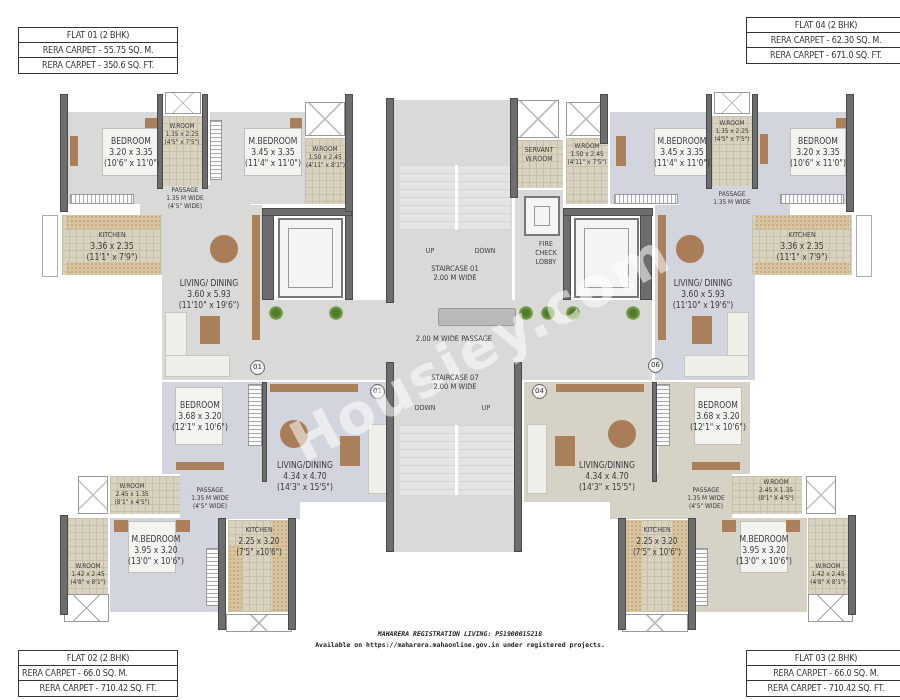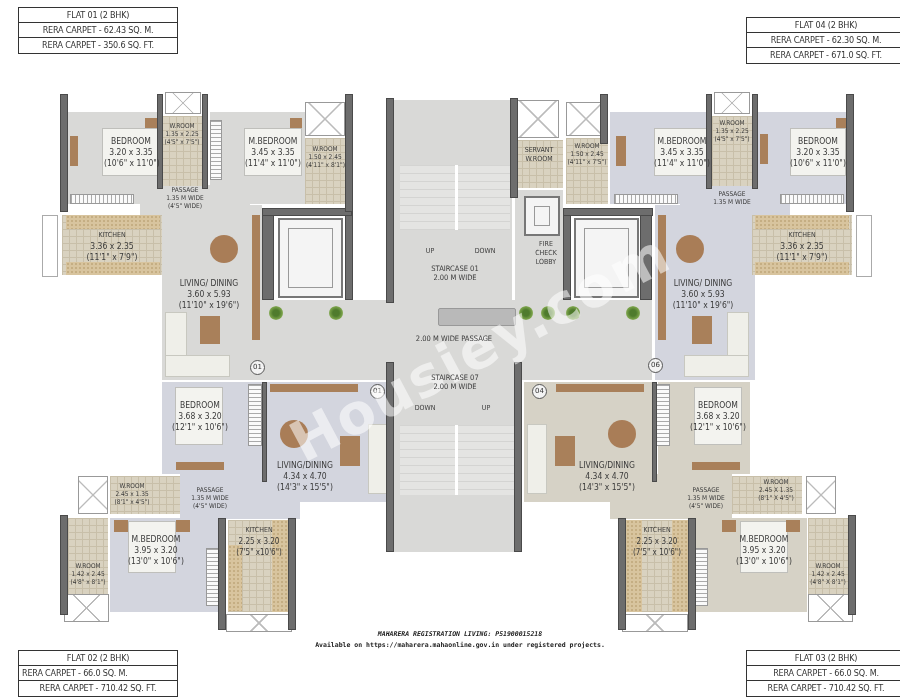--- a/index.html
+++ b/index.html
@@ -28,23 +28,23 @@
   .flatnum { position: absolute; width: 15px; height: 15px; border-radius: 50%; border: 1px solid #555; background: #f3f3f3; font-size: 7px; line-height: 13px; text-align: center; color: #333; }
   .duct { position: absolute; background: #fff; border: 1px solid #999; background-image: linear-gradient(45deg, transparent 48%, #bbb 49%, #bbb 51%, transparent 52%), linear-gradient(-45deg, transparent 48%, #bbb 49%, #bbb 51%, transparent 52%); }
   .window { position: absolute; background: #fff; border: 1px solid #aaa; }
   .wardrobe { position: absolute; background: #fafafa; background-image: repeating-linear-gradient(90deg, #aaa 0 1px, transparent 1px 4px); border: 1px solid #999; }
   .watermark { position: absolute; font-size: 56px; color: rgba(255,255,255,0.55); font-weight: bold; transform: rotate(-28deg); font-family: "DejaVu Sans", sans-serif; letter-spacing: 2px; }
   .footer { position: absolute; text-align: center; color: #222; font-family: "DejaVu Sans Mono", monospace; }
 </style>
 </head>
 <body>
 
-<div class="infobox" style="left:18px;top:7px;">
+<div class="infobox" style="left:18px;top:27px;">
   <div>FLAT 01 (2 BHK)</div>
-  <div>RERA CARPET - 62.43 SQ. M.</div>
+  <div>RERA CARPET - 55.75 SQ. M.</div>
   <div>RERA CARPET - 350.6 SQ. FT.</div>
 </div>
 <div class="infobox" style="left:746px;top:17px;">
   <div>FLAT 04 (2 BHK)</div>
   <div>RERA CARPET - 62.30 SQ. M.</div>
   <div>RERA CARPET - 671.0 SQ. FT.</div>
 </div>
 <div class="infobox" style="left:18px;top:650px;">
   <div>FLAT 02 (2 BHK)</div>
   <div style="text-align:left;padding-left:3px;">RERA CARPET -  66.0 SQ. M.</div>

